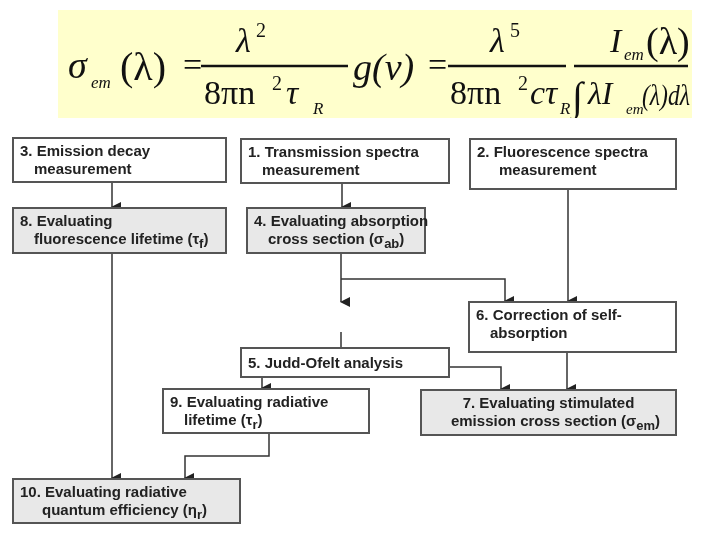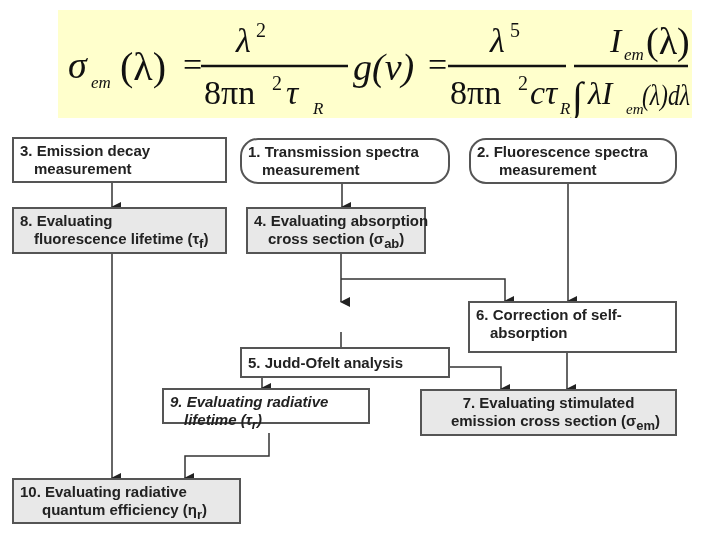--- a/index.html
+++ b/index.html
@@ -103,26 +103,26 @@
 
     <path d="M269,433 L269,456 L185,456 L185,478" marker-end="url(#ah)"></path>
   </g>
 </svg>
 
 <div class="box" style="left:12px;top:137px;width:215px;height:46px;">
   <span class="l1">3. Emission decay</span>
   <span class="l2">measurement</span>
 </div>
 
-<div class="box" style="left:240px;top:138px;width:210px;height:46px;border-radius:18px;">
+<div class="box" style="left:240px;top:138px;width:210px;height:46px;">
   <span class="l1">1. Transmission spectra</span>
   <span class="l2">measurement</span>
 </div>
 
-<div class="box" style="left:469px;top:138px;width:208px;height:46px;border-radius:17px;">
+<div class="box" style="left:469px;top:138px;width:208px;height:52px;">
   <span class="l1">2. Fluorescence spectra</span>
   <span class="l2 more">measurement</span>
 </div>
 
 <div class="box shaded" style="left:12px;top:207px;width:215px;height:47px;">
   <span class="l1">8. Evaluating</span>
   <span class="l2"><span>fluorescence lifetime (τ</span><sub class="gk">f</sub><span>)</span></span>
 </div>
 
 <div class="box shaded" style="left:246px;top:207px;width:180px;height:47px;">
@@ -132,21 +132,21 @@
 
 <div class="box" style="left:240px;top:302px;width:210px;height:31px;margin-top:45px;">
   <span class="l1" style="padding-top:2px;">5. Judd-Ofelt analysis</span>
 </div>
 
 <div class="box" style="left:468px;top:301px;width:209px;height:52px;">
   <span class="l1">6. Correction of self-</span>
   <span class="l2">absorption</span>
 </div>
 
-<div class="box" style="left:162px;top:388px;width:208px;height:36px;font-style:italic;">
+<div class="box" style="left:162px;top:388px;width:208px;height:46px;">
   <span class="l1">9. Evaluating radiative</span>
   <span class="l2"><span>lifetime (τ</span><sub class="gk">r</sub><span>)</span></span>
 </div>
 
 <div class="box shaded" style="left:420px;top:389px;width:257px;height:47px;text-align:center;">
   <span class="l1">7. Evaluating stimulated</span>
   <span class="l2"><span>emission cross section (σ</span><sub class="gk">em</sub><span>)</span></span>
 </div>
 
 <div class="box shaded" style="left:12px;top:478px;width:229px;height:46px;">

